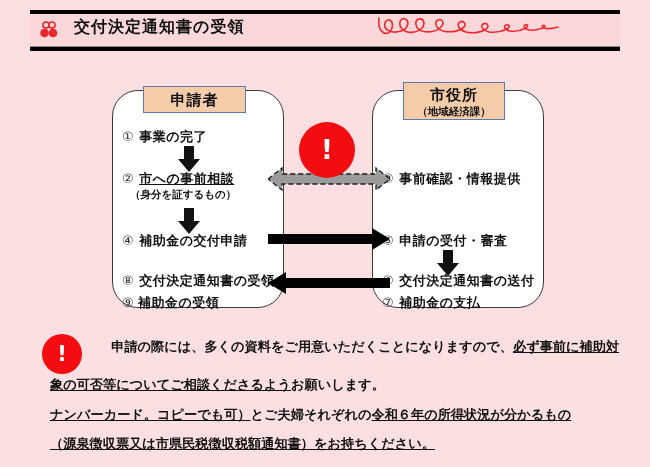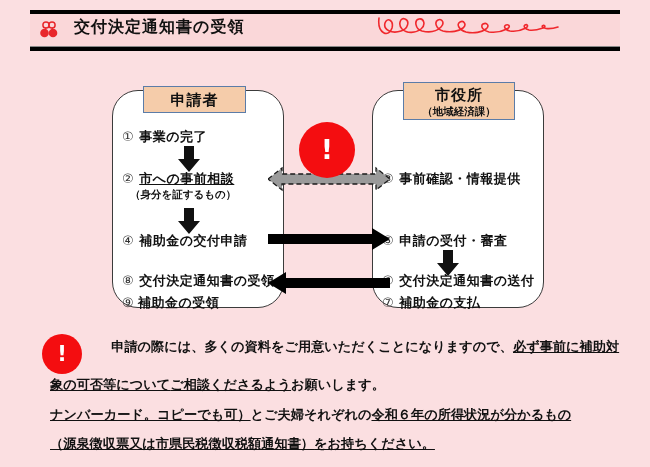--- a/index.html
+++ b/index.html
@@ -58,21 +58,21 @@
     border:1.6px solid #5b7ca8;
     box-sizing:border-box;
     text-align:center;
     color:#111;
     z-index:5;
   }
   .panel-title .t-main{font-size:15px;font-weight:bold;letter-spacing:1px;}
   .panel-title .t-sub{font-size:10.5px;font-weight:bold;letter-spacing:0px;}
 
   .title-left{left:143px;top:26px;width:103px;height:27px;padding-top:4px;}
-  .title-right{left:403px;top:22px;width:112px;height:38px;padding-top:3px;line-height:1.25;}
+  .title-right{left:403px;top:22px;width:102px;height:38px;padding-top:3px;line-height:1.25;}
 
   .step{
     position:absolute;
     font-size:13px;color:#111;font-weight:bold;
     white-space:nowrap;letter-spacing:0.5px;
   }
   .step .num{font-weight:normal;color:#333;}
   .step .u{ text-decoration:underline; }
   .step-sub{
     position:absolute;font-size:10.5px;color:#111;font-weight:bold;

